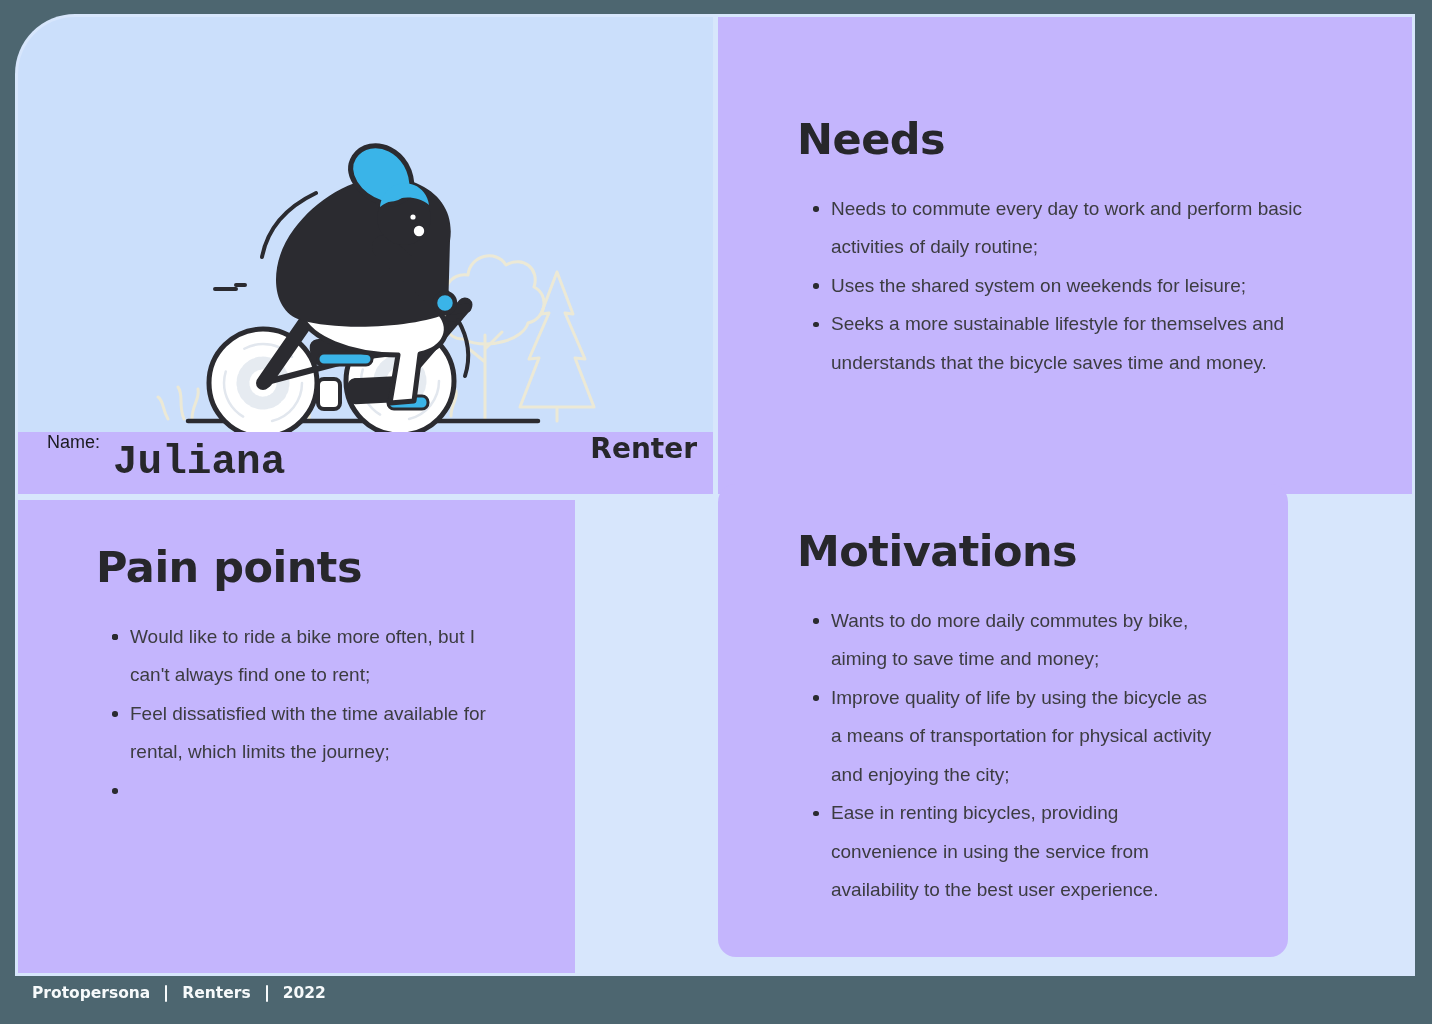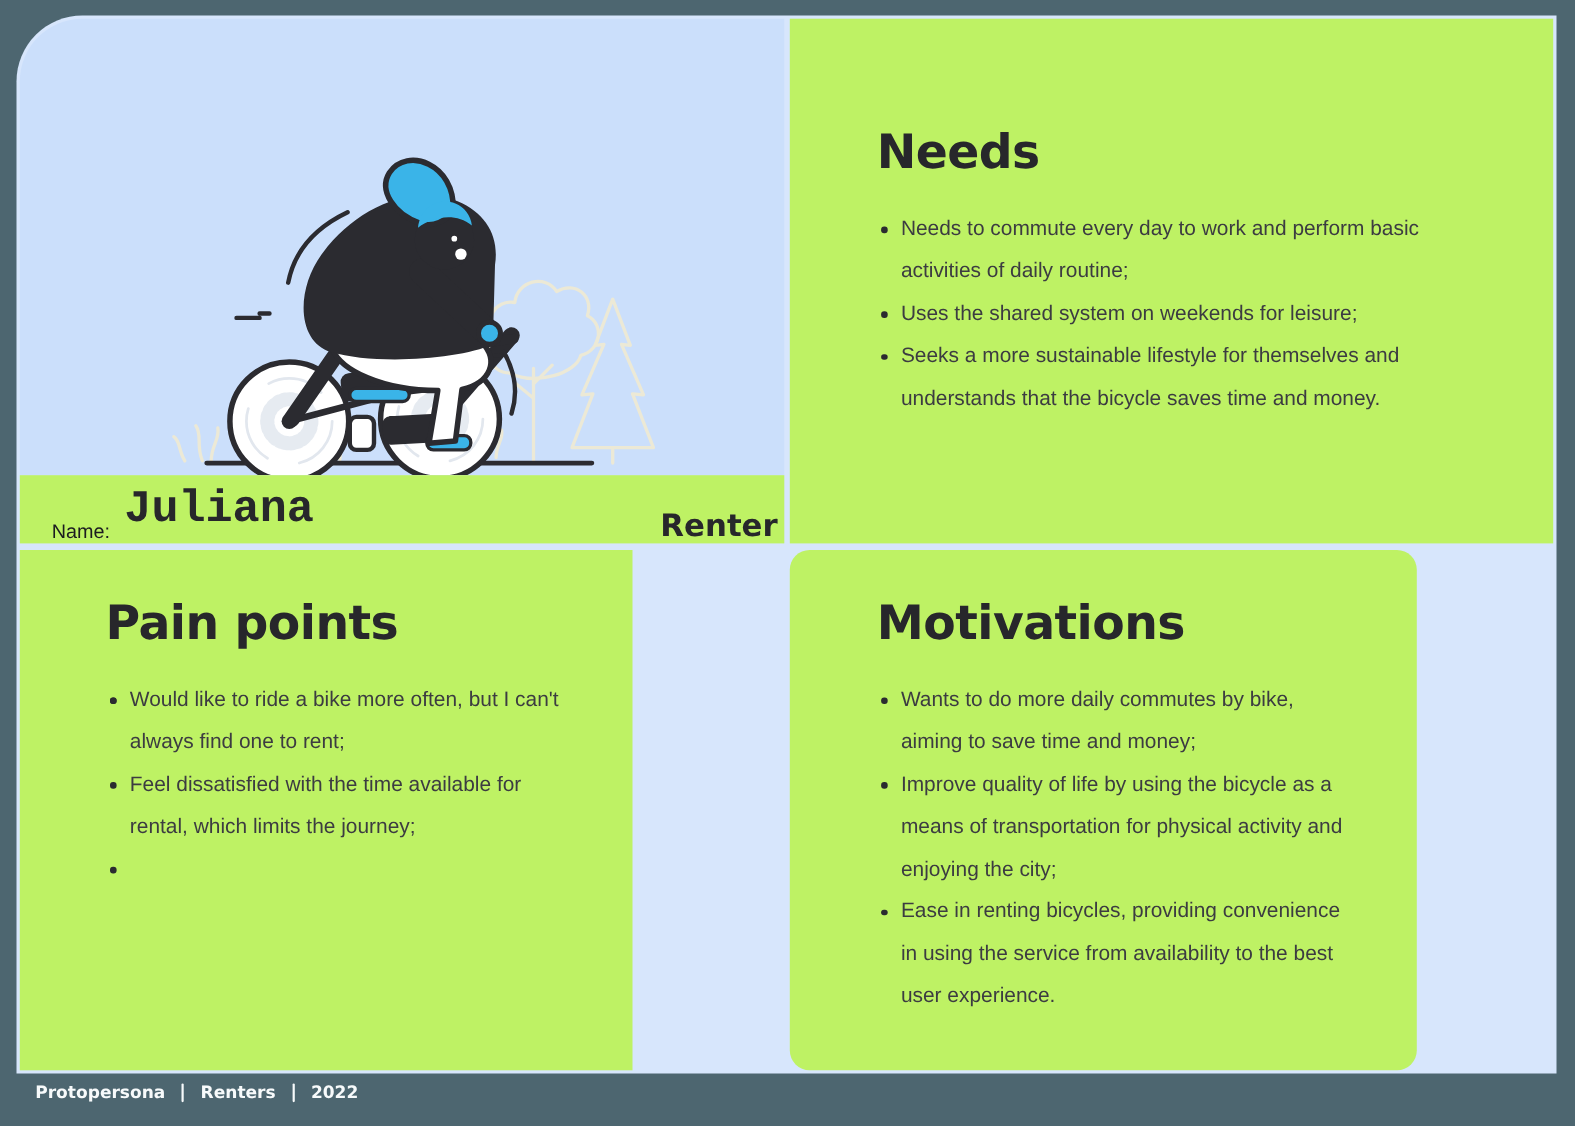--- a/index.html
+++ b/index.html
@@ -5,36 +5,36 @@
   html,body{margin:0;padding:0;}
   body{
     width:1432px;height:1024px;position:relative;overflow:hidden;
     background:#4D6670;
     font-family:"Liberation Sans",sans-serif;
   }
   .card{
     position:absolute;left:15px;top:14px;width:1400px;height:962px;
     background:#D7E6FC;border-top-left-radius:60px;
   }
-  .panel{position:absolute;background:#bef264;box-sizing:border-box;}
+  .panel{position:absolute;background:#c4b5fd;box-sizing:border-box;}
   .p-illus{left:3px;top:3px;width:695px;height:415px;background:#CBDFFB;
     border-top-left-radius:57px;overflow:hidden;}
   .p-illus svg{display:block;width:695px;height:415px;}
   .p-name{left:3px;top:418px;width:695px;height:62px;
-    display:flex;align-items:flex-end;padding:0 6px 0 29px;}
+    display:flex;align-items:flex-start;padding:0 16px 0 29px;}
   .p-needs{left:703px;top:3px;width:694px;height:477px;padding:97px 60px 0 79px;}
   .p-pain{left:3px;top:486px;width:557px;height:473px;padding:42px 50px 0 78px;}
-  .p-mot{left:703px;top:486px;width:570px;height:473px;padding:42px 60px 0 79px;border-radius:18px;}
+  .p-mot{left:703px;top:470px;width:570px;height:473px;padding:42px 60px 0 79px;border-radius:18px;}
 
   h2.sec-title{
     margin:0 0 24px 0;
     font-family:"DejaVu Sans","Liberation Sans",sans-serif;
     font-size:43px;font-weight:700;color:#27272B;letter-spacing:-0.5px;line-height:1.2;
   }
-  ul.bullets{list-style:none;margin:0;padding:0;max-width:540px;}
+  ul.bullets{list-style:none;margin:12px;padding:0;max-width:540px;}
   ul.bullets li{
     position:relative;padding-left:22px;
     font-size:19px;line-height:38.5px;color:#3C3C41;
   }
   ul.bullets li .dot{
     position:absolute;left:4px;top:16.5px;width:5.5px;height:5.5px;
     border-radius:50%;background:#2B2B30;
   }
   .name-label{font-size:18px;color:#1B1B20;}
   .name-value{

